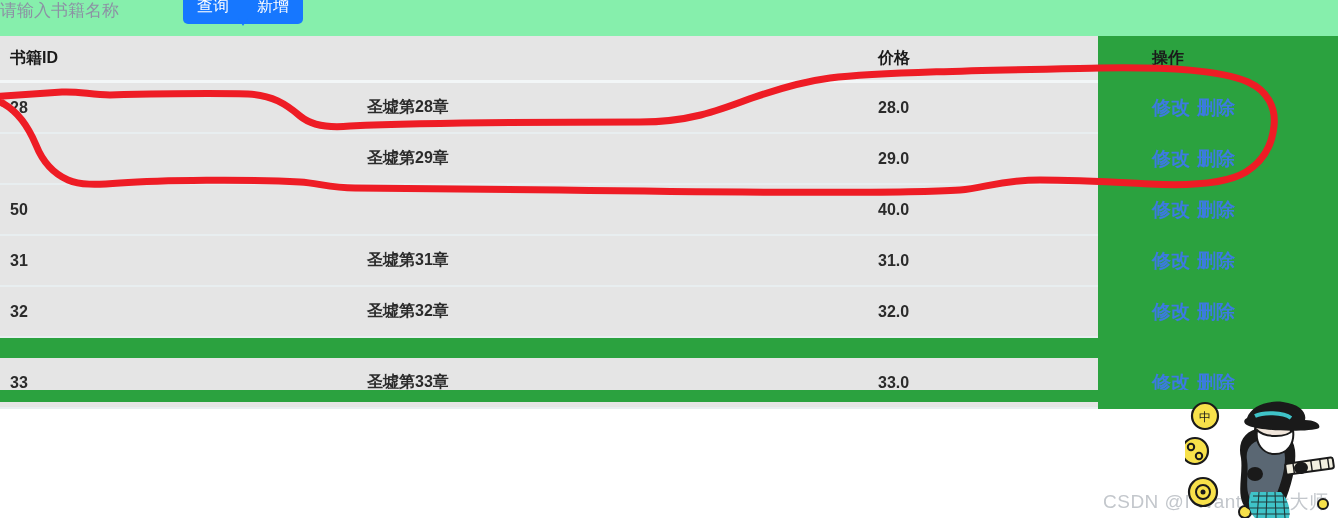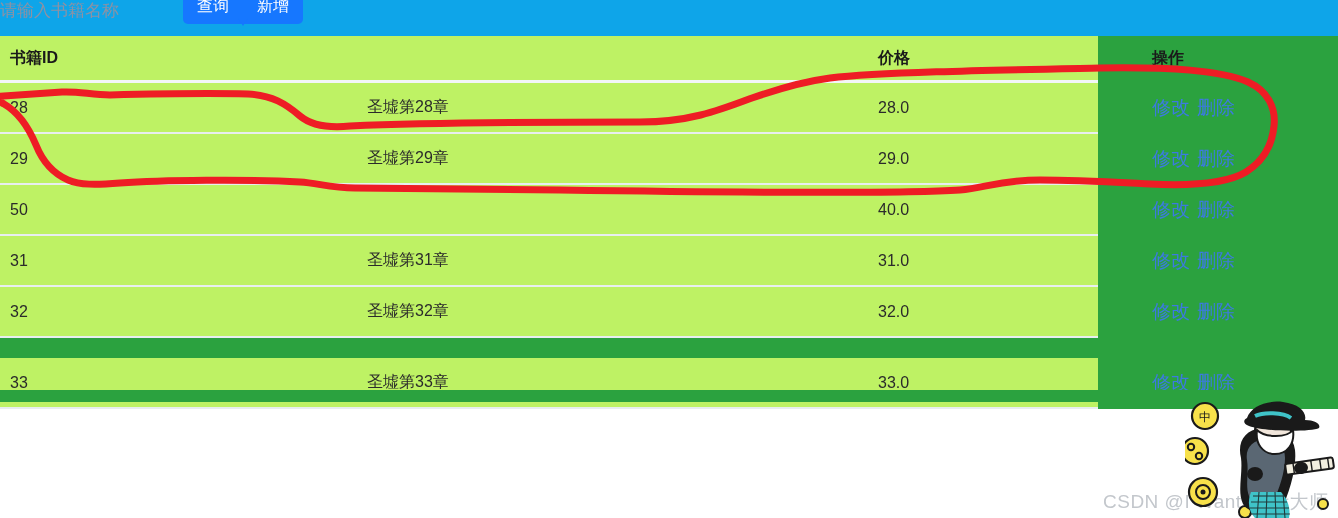--- a/index.html
+++ b/index.html
@@ -6,21 +6,21 @@
   html,body { width:1338px; height:518px; overflow:hidden; }
   body {
     font-family:"Liberation Sans","DejaVu Sans",sans-serif;
     background:#ffffff;
     position:relative;
   }
 
   
   #toolbar {
     position:absolute; left:0; top:0; width:1338px; height:36px;
-    background:#0ea5e9;
+    background:#86efac;
   }
   #search-input {
     position:absolute; left:0; top:-6px; width:168px; height:34px;
     border:none; outline:none; background:transparent;
     font-family:"Liberation Sans","DejaVu Sans",sans-serif;
     font-size:17px; color:#333; line-height:34px;
   }
   #search-input::placeholder { color:#8c92a4; }
   #btn-group {
     position:absolute; left:183px; top:-12px;
@@ -40,32 +40,33 @@
   }
 
   
   #book-table {
     position:absolute; left:0; top:36px; width:1338px;
     background:#2ba23f;
     border-collapse:collapse;
   }
   #book-table .row {
     position:relative; height:51px; width:1098px;
-    background:#bef264;
+    background:#e5e5e5;
     border-bottom:2px solid #e8eef0;
   }
   #book-table .row.header {
     height:47px; border-bottom:3px solid #f2f6f7;
   }
   #book-table .row.last { border-bottom:2px solid #e8eef0;margin-top:20px; }
   #book-table .cell {
     position:absolute; top:0; height:100%;
     display:flex; align-items:center;
     font-size:16px; color:#2b2b2b;
     white-space:nowrap;
+    font-weight:bold;
   }
   #book-table .row.header .cell {
     font-weight:bold; color:#1a1a1a; font-size:16px;
   }
   .c-id    { left:10px;   width:340px; }
   .c-name  { left:367px;  width:500px; }
   .c-price { left:878px;  width:260px; }
   .c-act   { left:1152px; width:180px; }
 
   .act-link {
@@ -119,21 +120,20 @@
     <div class="cell c-id">28</div>
     <div class="cell c-name">圣墟第28章</div>
     <div class="cell c-price">28.0</div>
     <div class="cell c-act">
       <span class="act-link">修改</span>
       <span class="act-link">删除</span>
     </div>
   </div>
 
   <div class="row">
-    <div class="cell c-id">29</div>
     <div class="cell c-name">圣墟第29章</div>
     <div class="cell c-price">29.0</div>
     <div class="cell c-act">
       <span class="act-link">修改</span>
       <span class="act-link">删除</span>
     </div>
   </div>
 
   <div class="row">
     <div class="cell c-id">50</div>

